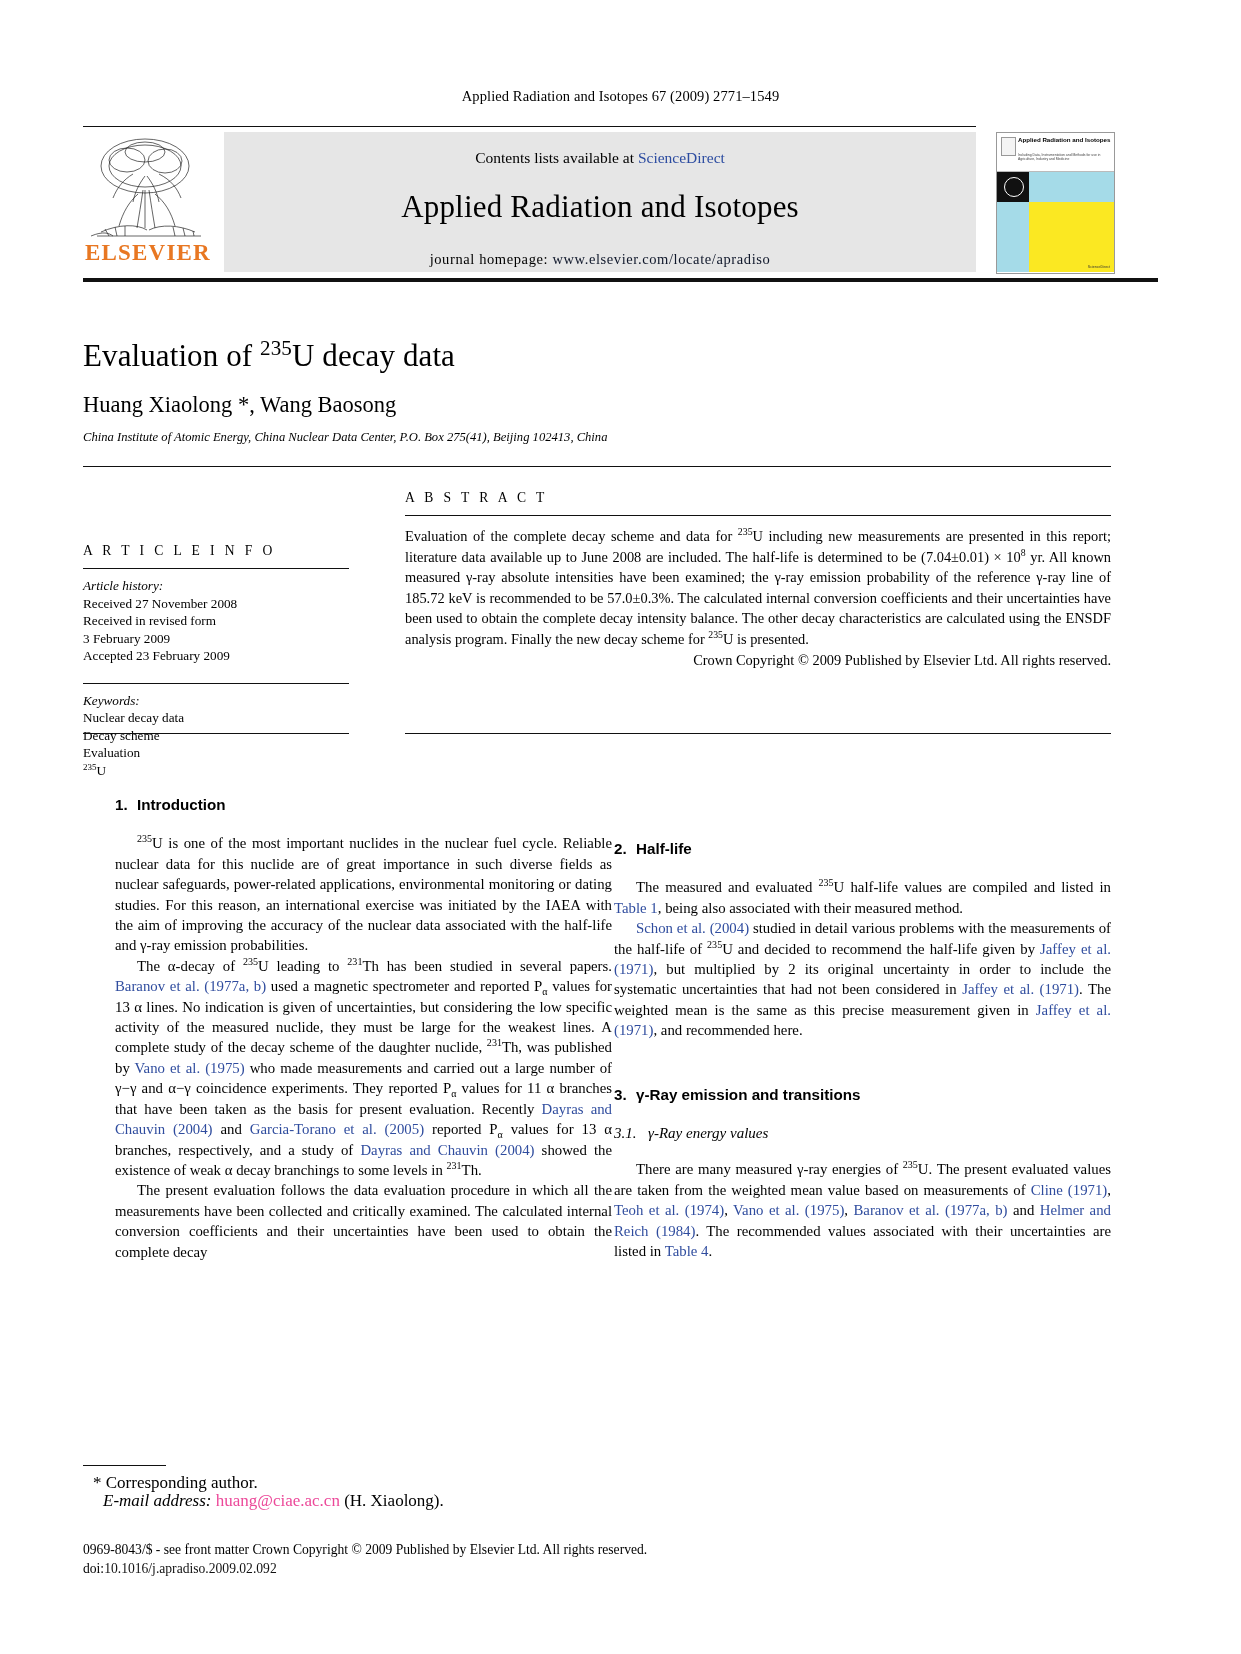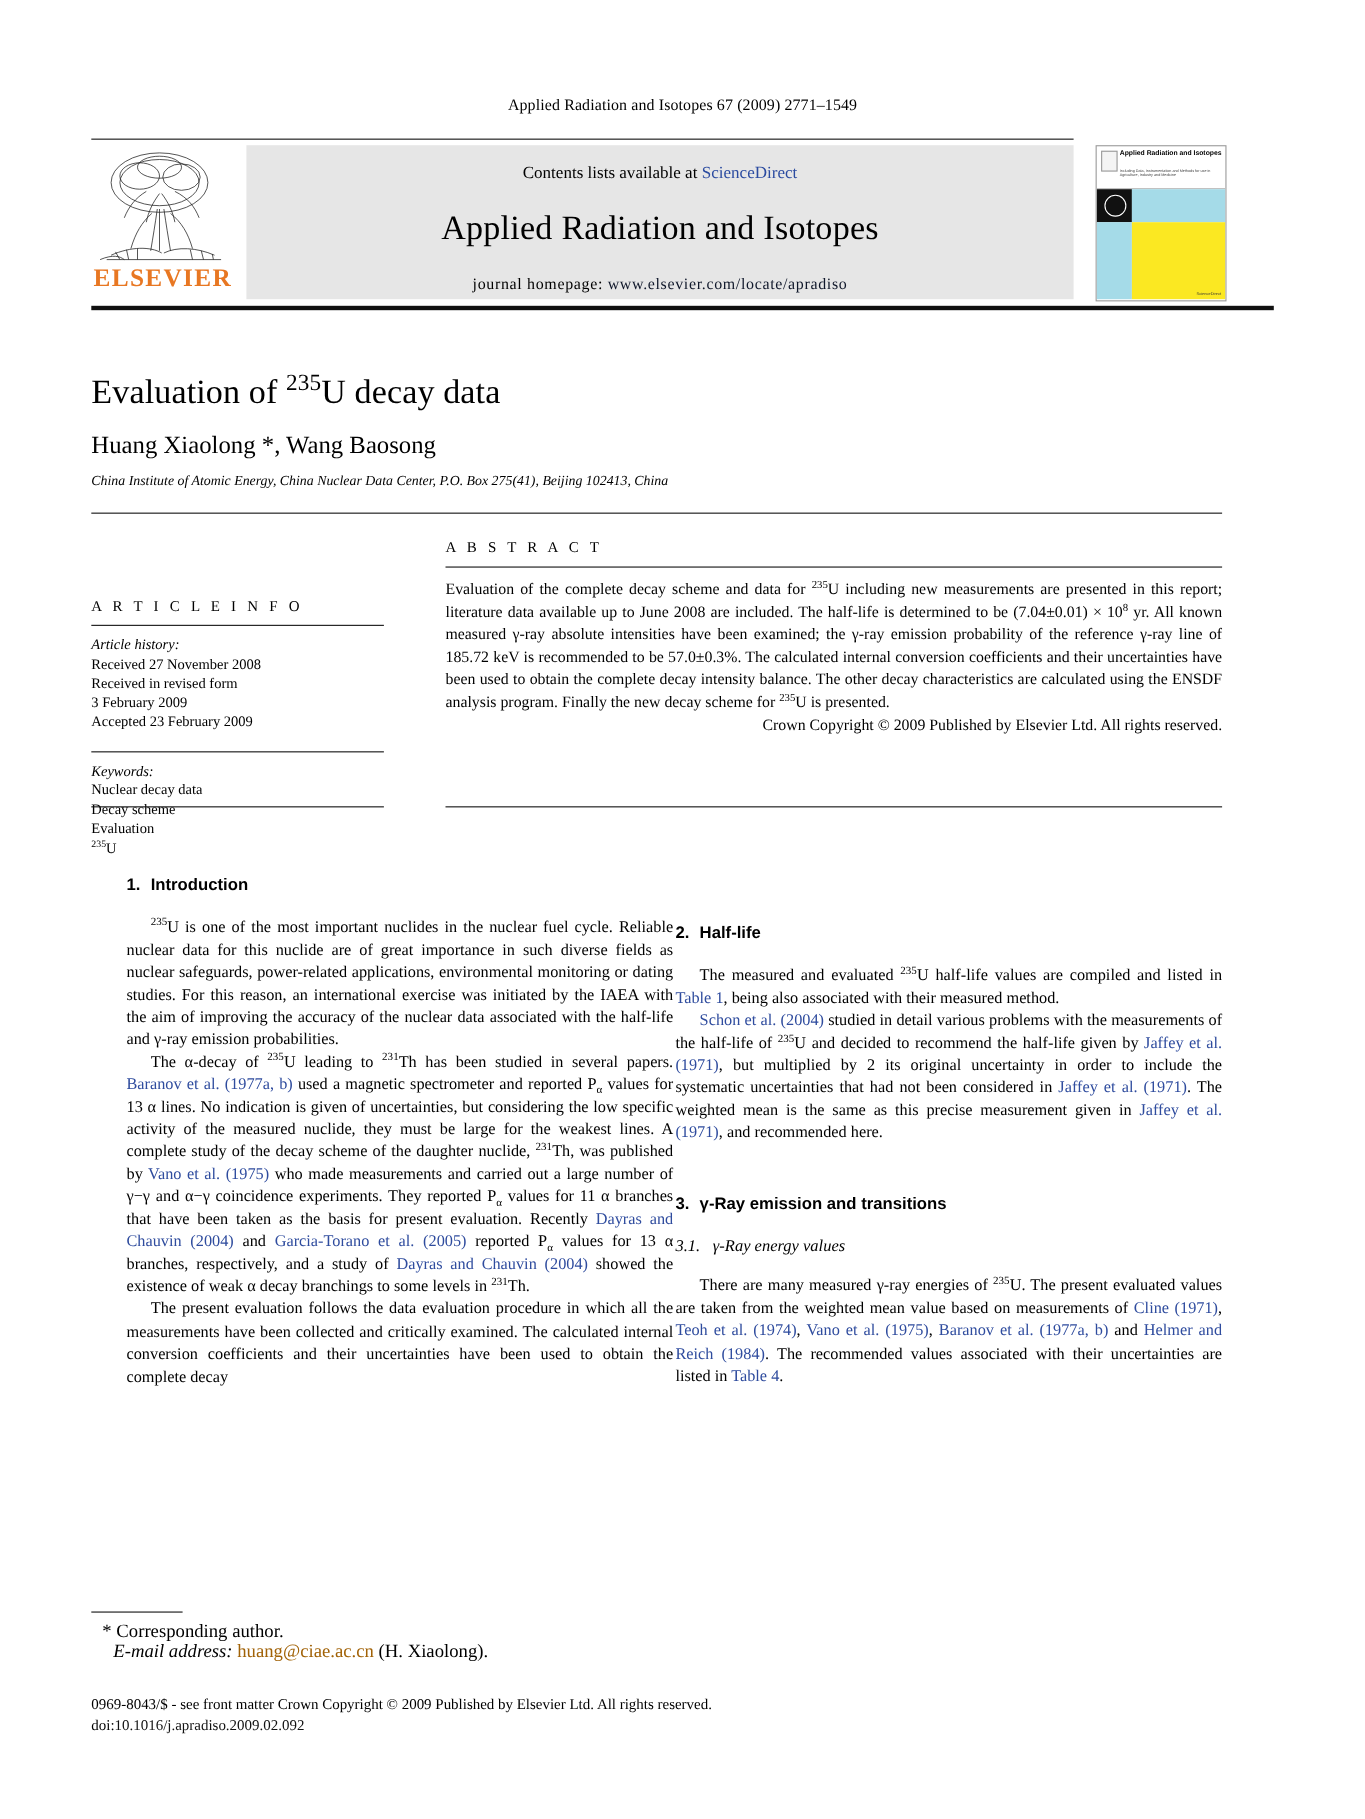--- a/index.html
+++ b/index.html
@@ -264,21 +264,21 @@
     font-size: 17px;
     line-height: 17.6px;
   }
   .fn-rule {
     width: 83px;
     border-top: 1px solid #111;
     margin-bottom: 8px;
   }
   .fn-line { text-indent: 10px; }
   .fn-line2 { text-indent: 20px; }
-  .email { color: #a16207; }
+  .email { color: #ec4899; }
 
   
   .imprint {
     position: absolute;
     left: 83px;
     top: 1540px;
     width: 1028px;
     font-size: 13.6px;
     line-height: 19px;
   }

